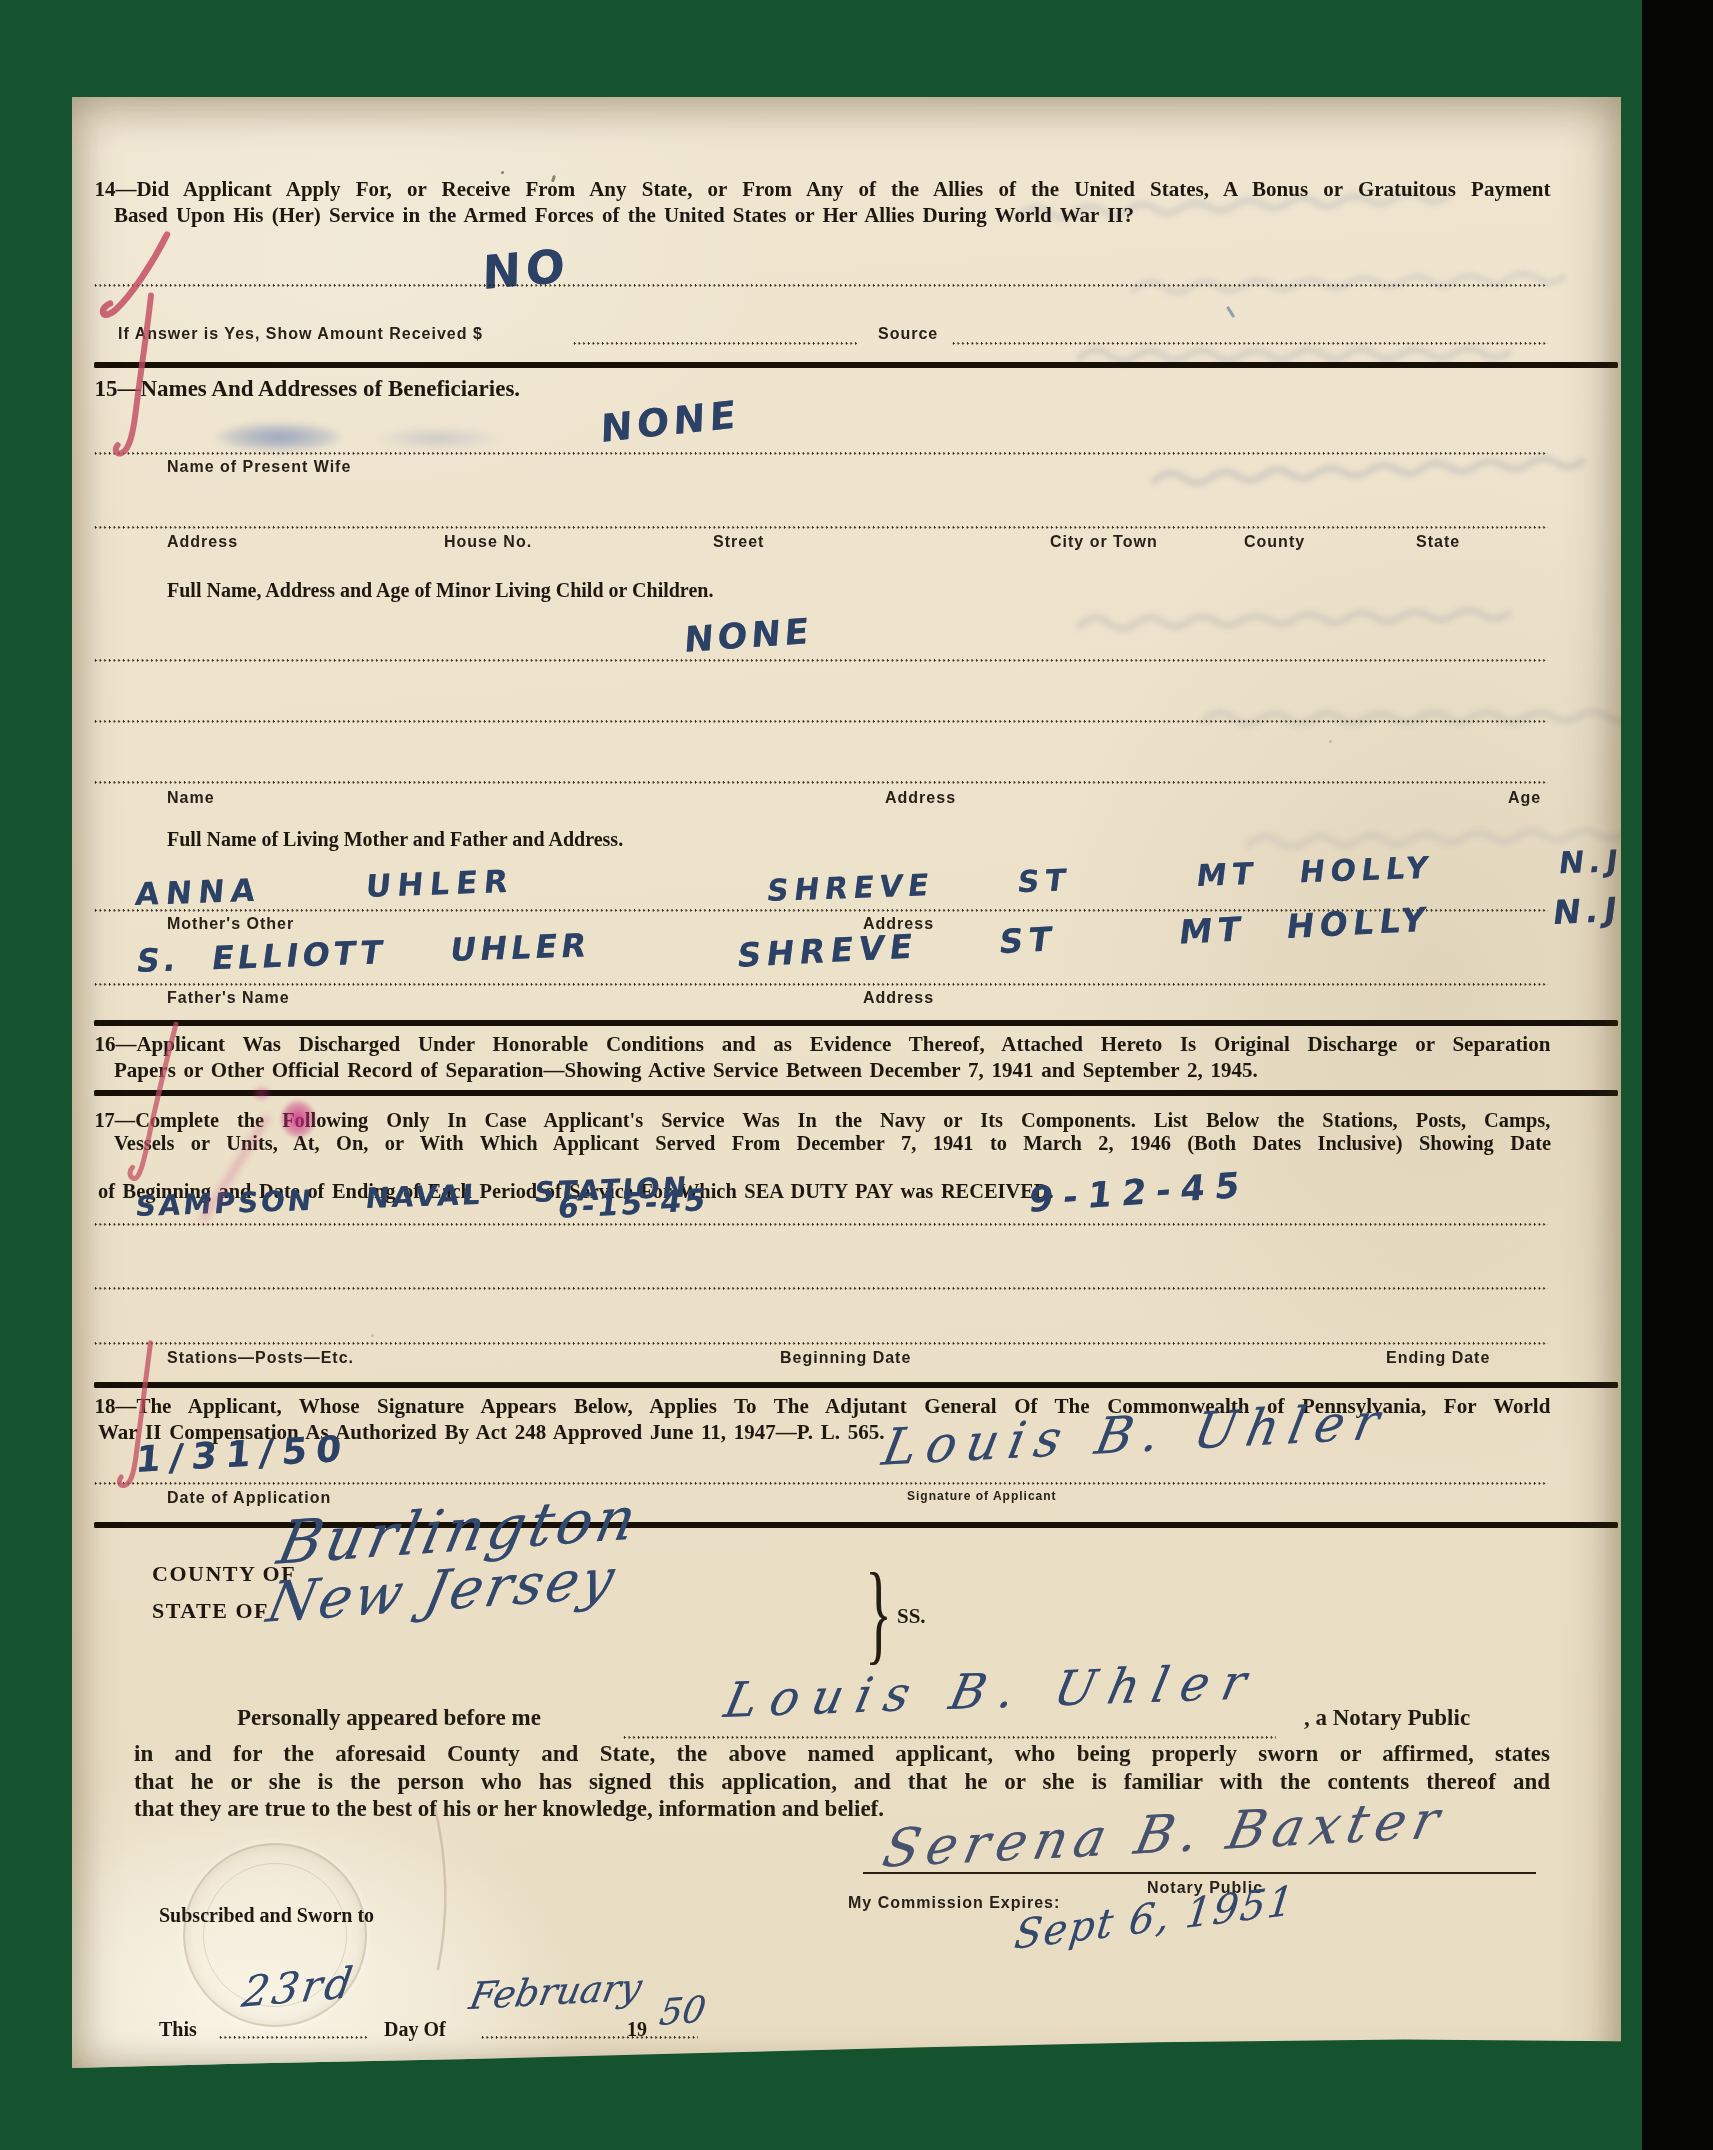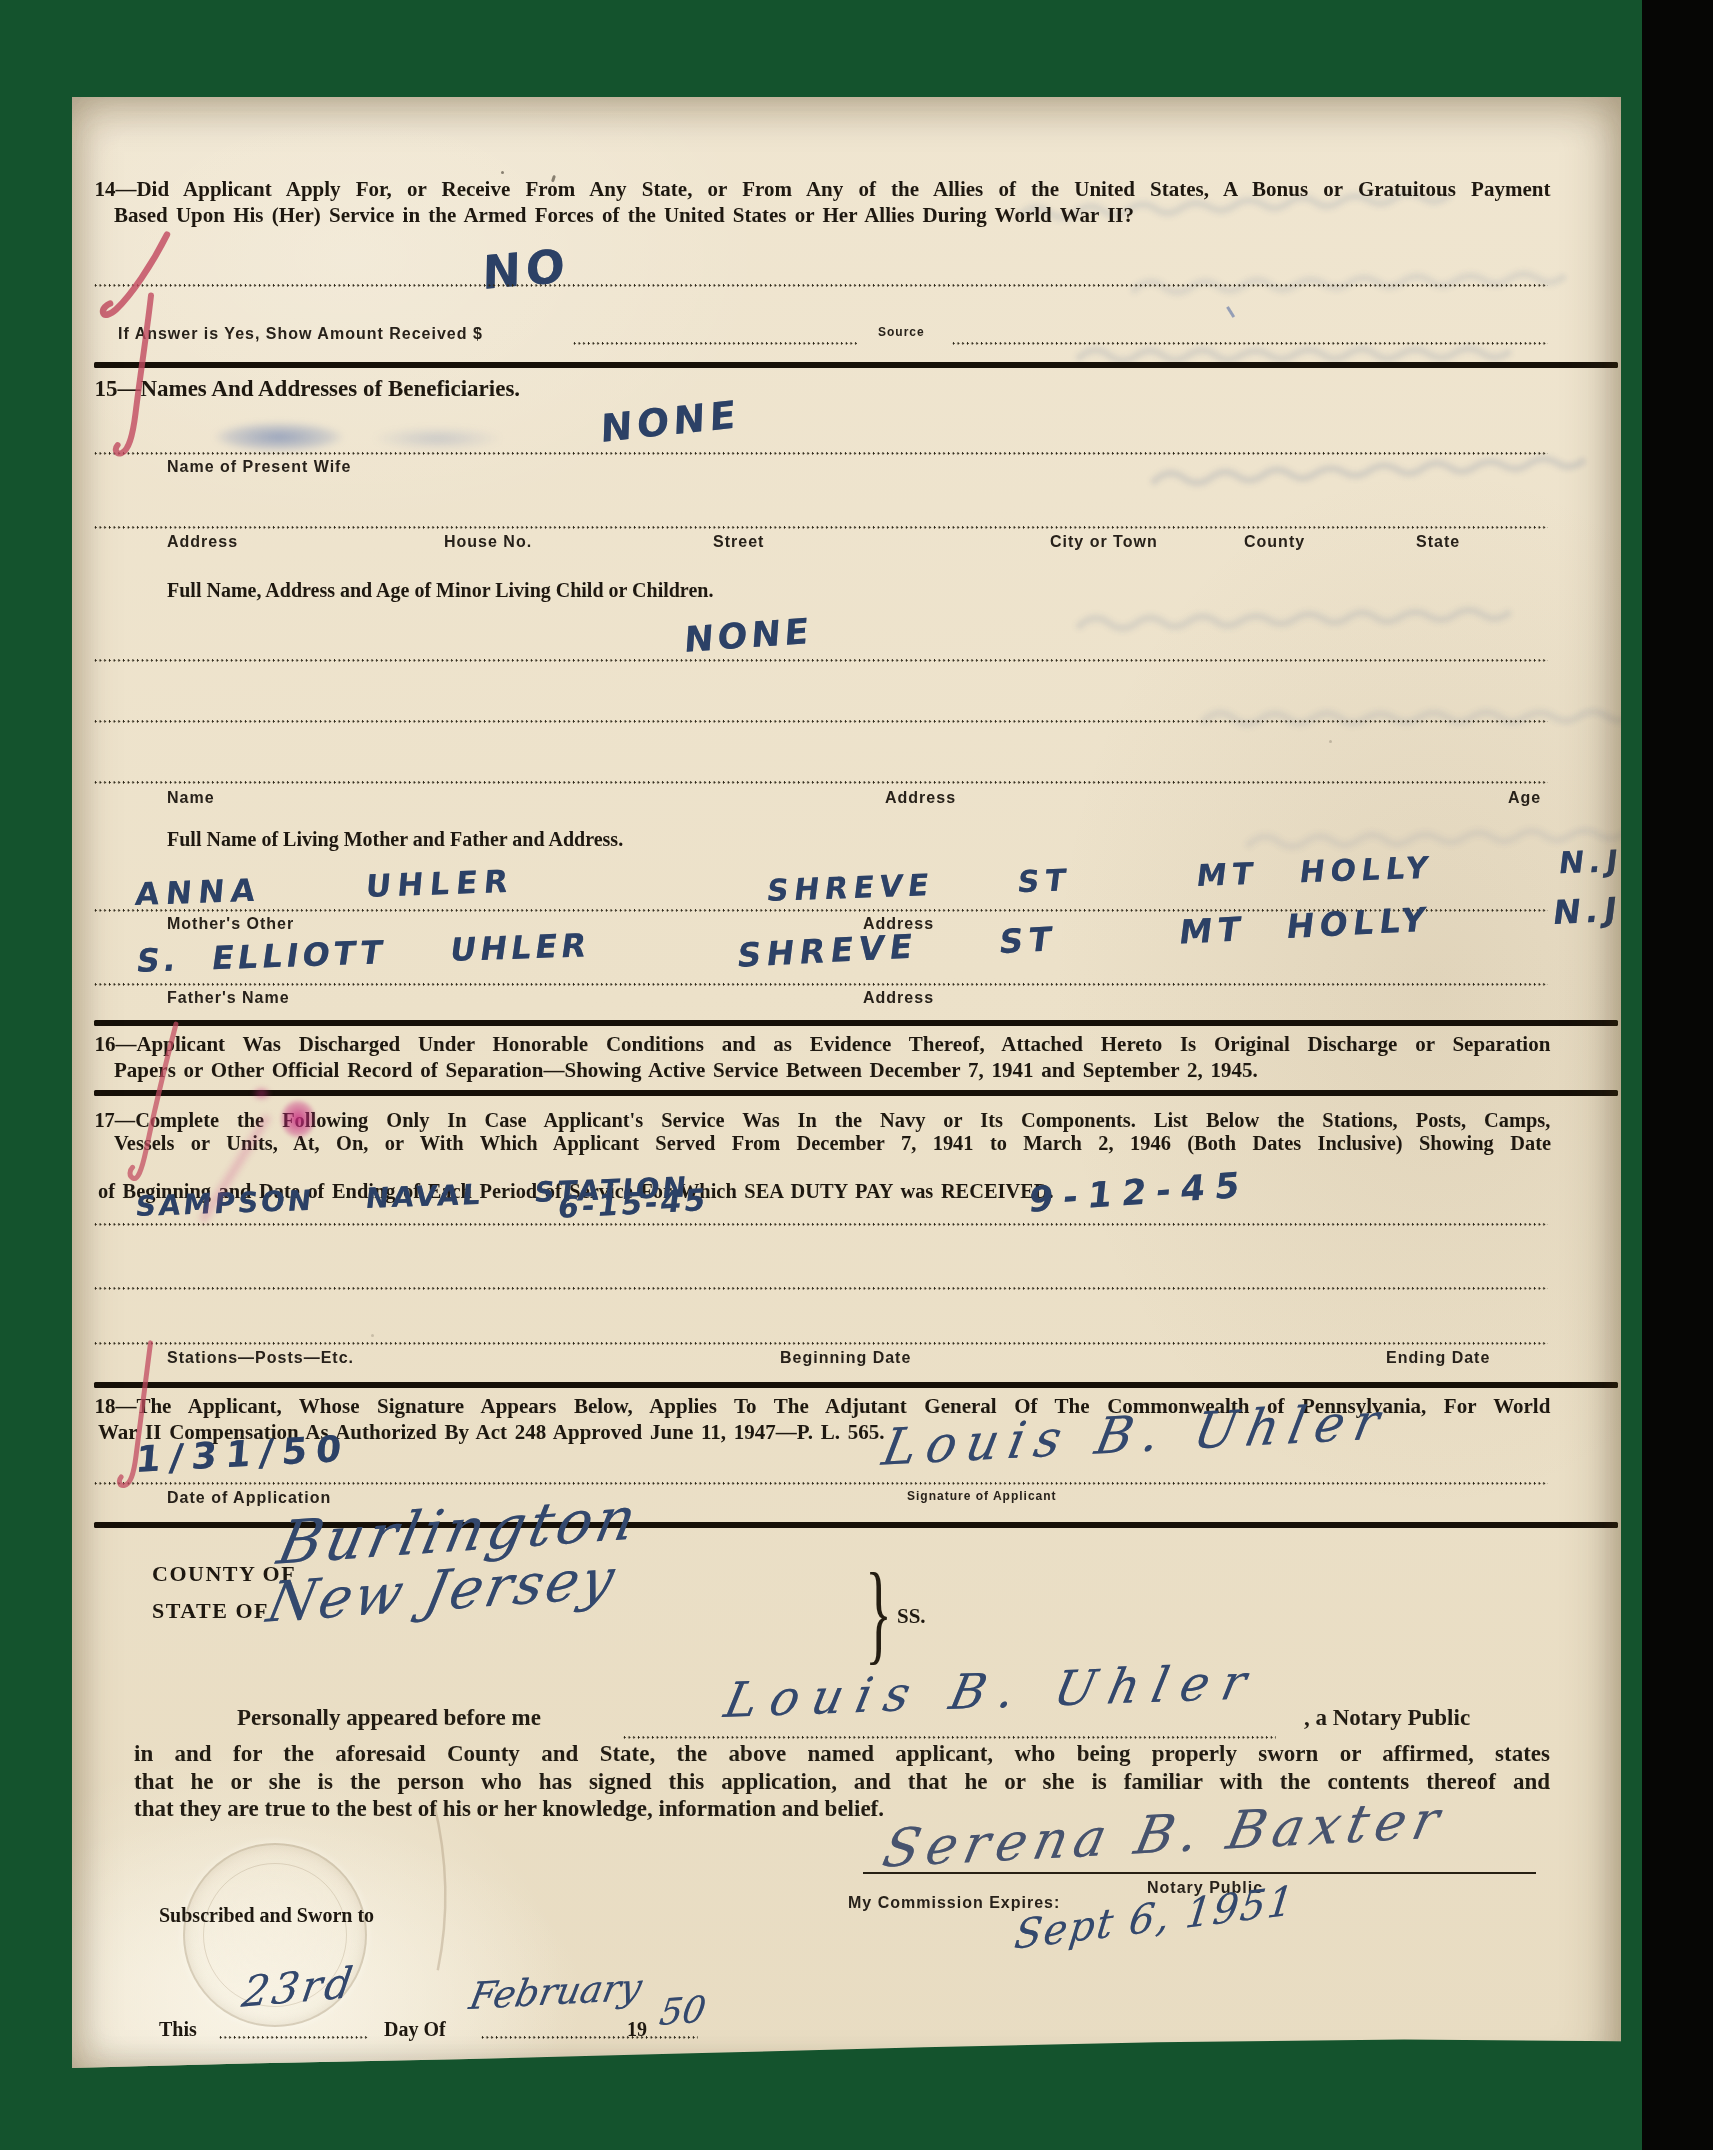--- a/index.html
+++ b/index.html
@@ -83,21 +83,21 @@
 
     <div class="abs serifb just" style="left:22.4px;top:79px;width:1456px;font-size:21px;line-height:26px;">14—Did Applicant Apply For, or Receive From Any State, or From Any of the Allies of the United States, A Bonus or Gratuitous Payment</div>
     <div class="abs serifb" style="left:42px;top:106px;font-size:21px;word-spacing:3px;">Based Upon His (Her) Service in the Armed Forces of the United States or Her Allies During World War II?</div>
 
     <div class="abs handcap" style="left:410px;top:149px;font-size:46px;letter-spacing:5px;transform:rotate(-5deg) skewX(-6deg);">NO</div>
 
     <div class="abs dots" style="left:22.4px;top:187px;width:1454px;"></div>
 
     <div class="abs gothic" style="left:46px;top:228px;font-size:16px;">If Answer is Yes, Show Amount Received $</div>
     <div class="abs dots" style="left:501px;top:245px;width:284px;"></div>
-    <div class="abs gothic" style="left:806px;top:228px;font-size:12px;text-align:center;">Source</div>
+    <div class="abs gothic" style="left:806px;top:228px;font-size:16px;text-align:center;">Source</div>
     <div class="abs dots" style="left:880px;top:245px;width:596px;"></div>
 
     <div class="abs bar" style="left:22.4px;top:265px;width:1524px;"></div>
 
     <div class="abs serifb" style="left:22.4px;top:279px;font-size:23px;">15—Names And Addresses of Beneficiaries.</div>
 
     <div class="abs smudge-blue"></div>
     <div class="abs smudge-blue2"></div>
 
     <div class="abs handcap" style="left:528px;top:310px;font-size:38px;letter-spacing:4.5px;transform:rotate(-6deg) skewX(-8deg);">NONE</div>

